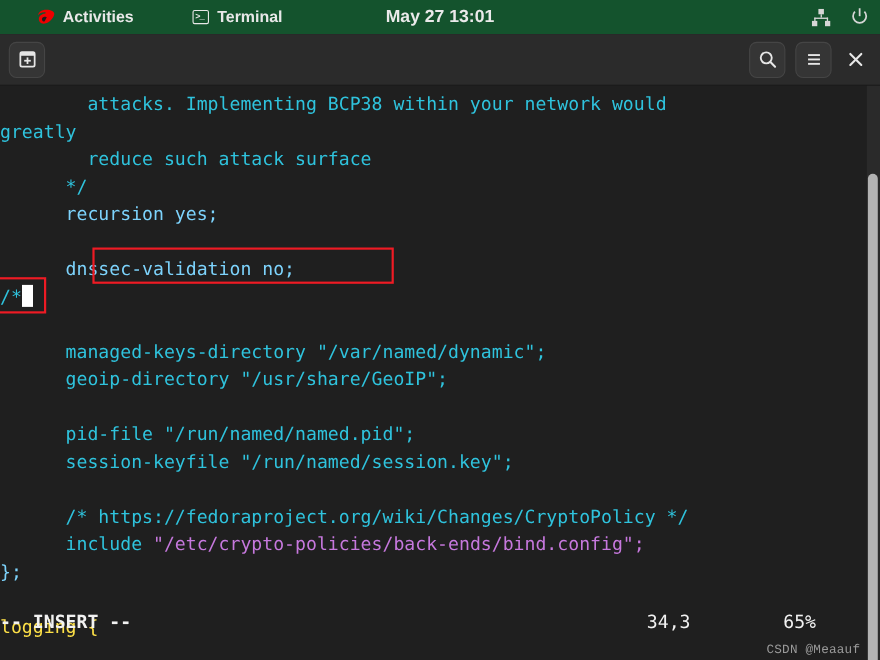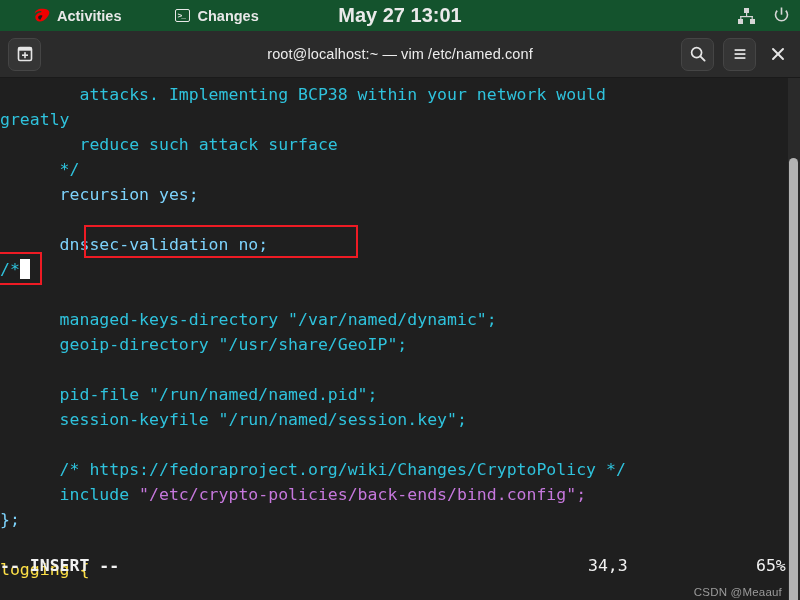--- a/index.html
+++ b/index.html
@@ -24,21 +24,21 @@
   .fedora-logo { width: 16px; height: 15px; display: block; }
   .term-mini {
     width: 15px; height: 13px; border: 1.6px solid #e8e8e8; border-radius: 2px;
     display: flex; align-items: center; justify-content: flex-start;
     font-family: "Liberation Mono", monospace; font-size: 8px; line-height: 1;
     color: #e8e8e8; padding-left: 1px; letter-spacing: -1px;
   }
   .tb-clock {
     position: absolute; left: 0; right: 0; top: 0; height: 31px;
     display: flex; align-items: center; justify-content: center;
-    font-size: 20px; font-weight: 600; color: #eaeaea;
+    font-size: 16px; font-weight: 600; color: #eaeaea;
     pointer-events: none;
   }
   .tb-clock span { pointer-events: auto; }
   .tb-right {
     position: absolute; right: 10px; top: 0; height: 31px;
     display: flex; align-items: center; gap: 18px;
   }
   .tb-right svg { display: block; }
 
   
@@ -99,25 +99,25 @@
   #box-cursor { left: -2px; top: 252px; width: 44px; height: 33px; }
 
   
   .statusline {
     position: absolute; left: 0; bottom: 22px; width: 800px; height: 25px;
     font-family: "DejaVu Sans Mono", "Liberation Mono", monospace;
     font-size: 16.5px; line-height: 25px; color: #f2f2f2; font-weight: bold;
   }
   .st-mode { position: absolute; left: 0; }
   .st-pos  { position: absolute; left: 588px; font-weight: normal; }
-  .st-pct  { position: absolute; left: 712px; font-weight: normal; margin-left: 44px; }
+  .st-pct  { position: absolute; left: 712px; font-weight: normal; }
 
   .watermark {
     position: absolute; right: 18px; bottom: 2px;
-    font-family: Liberation Sans, sans-serif;
+    font-family: Liberation Mono, monospace;
     font-size: 11.5px; color: #9a9a9a; letter-spacing: .2px;
   }
 
   
   .scroll-track {
     position: absolute; top: 78px; right: 0; width: 12px; height: 522px;
     background: #2a2a2a;
   }
   .scroll-thumb {
     position: absolute; top: 80px; right: 2px; width: 9px; height: 514px;
@@ -135,21 +135,21 @@
         <svg class="fedora-logo" viewBox="0 0 24 22">
           <path fill="#ee0000" d="M12 1C6 1 1.5 4 1 8.5c2-3 6-4.6 9.6-4 .9.2 1 1.4 0 1.5C6 6.5 2 9.6 2 13.6c0 3.6 2.8 6.4 6.4 6.4 4.5 0 8-2.3 10.4-5.2C21.3 11.8 23 8.8 23 6.4 23 3.4 19 1 12 1z"></path>
           <path fill="#1d1d1d" d="M9.6 17.2c-1.9 0-3.4-1.4-3.4-3.2 0-1.9 1.6-3.3 3.6-3.3 1.2 0 2 .2 3 .6-1.4 2.6-2.2 4.3-3.2 5.9z"></path>
         </svg>
       </span>
       <span>Activities</span>
     </div>
 
     <div class="tb-item tb-terminal">
       <span class="term-mini">&gt;_</span>
-      <span>Changes</span>
+      <span>Terminal</span>
     </div>
 
     <div class="tb-clock">
       <span>May 27  13:01</span>
     </div>
 
     <div class="tb-right">
       <span>
         <svg width="17" height="16" viewBox="0 0 17 16">
           <rect x="6" y="0" width="5" height="5" fill="#d6d6d6"></rect>
@@ -173,21 +173,20 @@
   <div class="headerbar">
     <div class="hb-btn hb-left">
       <svg width="18" height="18" viewBox="0 0 18 18">
         <rect x="2.5" y="2.5" width="13" height="13" rx="1.5" fill="none" stroke="#e6e6e6" stroke-width="1.6"></rect>
         <rect x="2.5" y="2.5" width="13" height="3.2" fill="#e6e6e6"></rect>
         <rect x="8.2" y="7.2" width="1.6" height="6" fill="#e6e6e6"></rect>
         <rect x="6" y="9.4" width="6" height="1.6" fill="#e6e6e6"></rect>
       </svg>
     </div>
 
-    <div class="hb-title">root@localhost:~ — vim /etc/named.conf</div>
 
     <div class="hb-right">
       <div class="hb-btn">
         <svg width="18" height="18" viewBox="0 0 18 18">
           <circle cx="7.6" cy="7.6" r="5" fill="none" stroke="#e6e6e6" stroke-width="1.7"></circle>
           <line x1="11.4" y1="11.4" x2="15.6" y2="15.6" stroke="#e6e6e6" stroke-width="1.9" stroke-linecap="round"></line>
         </svg>
       </div>
       <div class="hb-btn">
         <svg width="18" height="18" viewBox="0 0 18 18">

